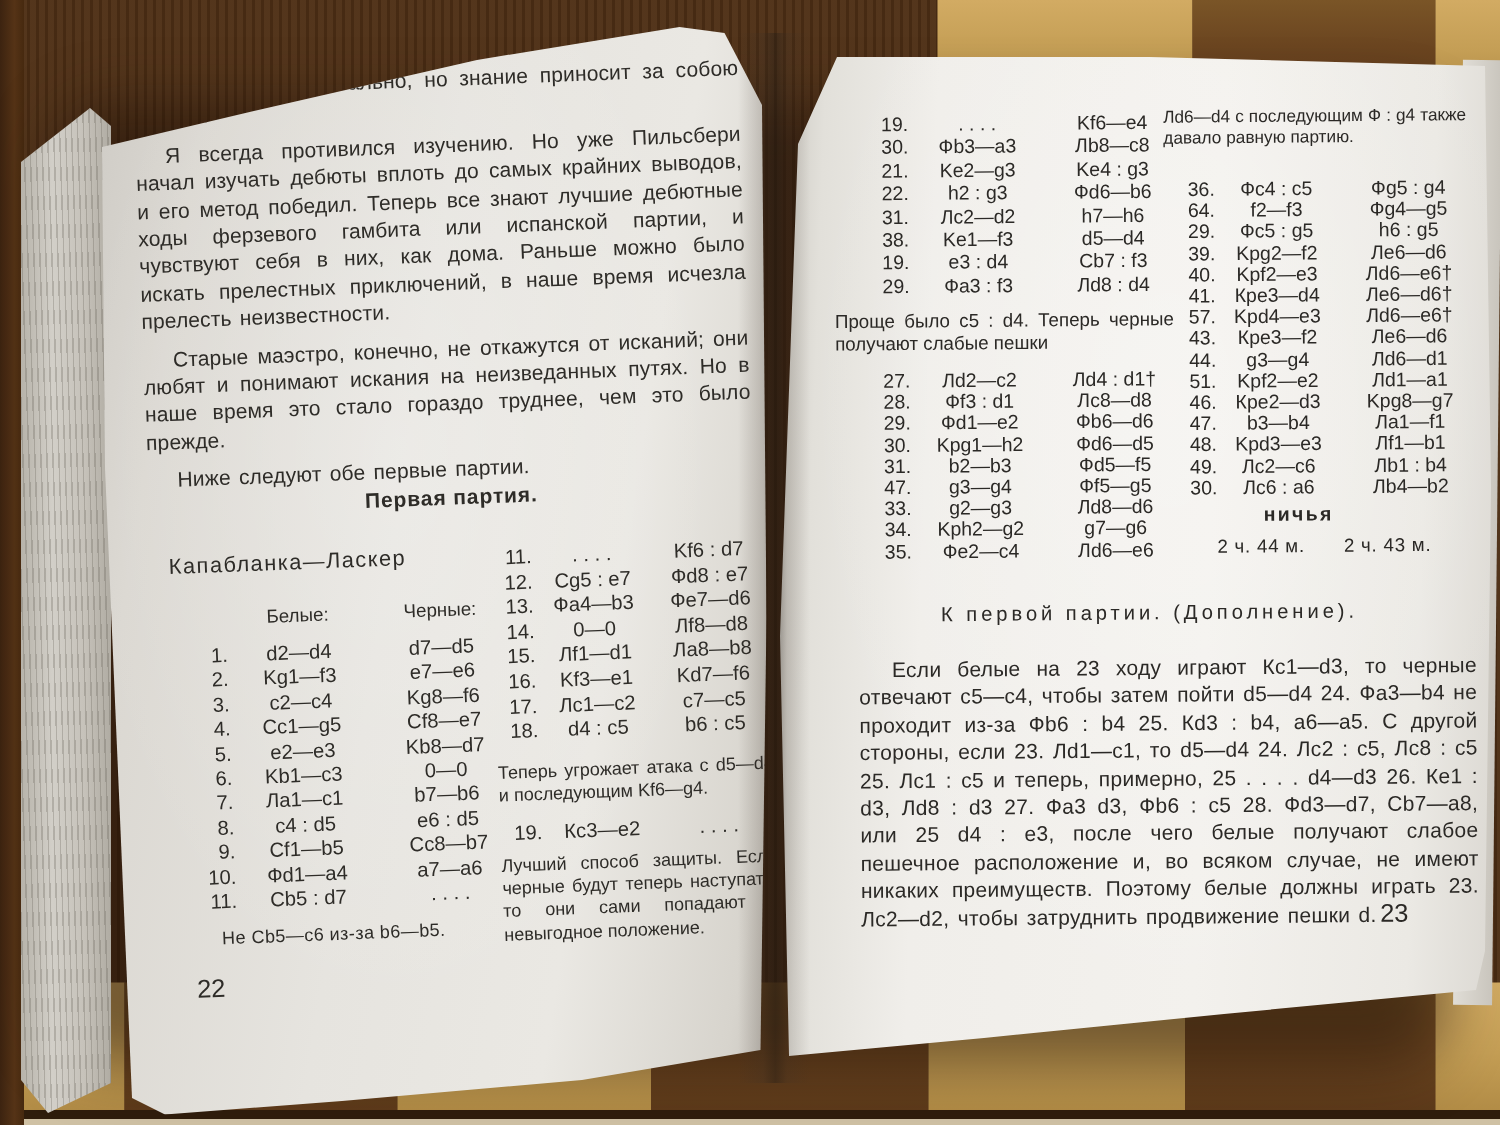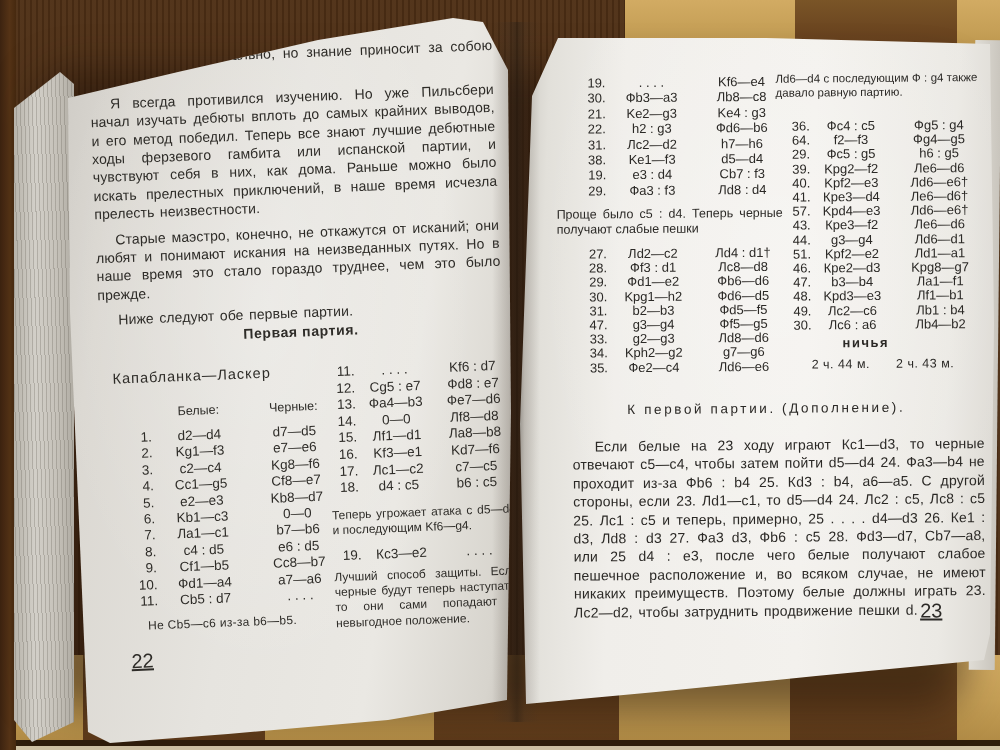--- a/index.html
+++ b/index.html
@@ -70,21 +70,21 @@
 
   .colB{position:absolute;left:268px;top:0;width:186px;}
   .mvlist-b{position:absolute;left:0;top:354px;line-height:16.6px;width:186px;}
   .mvlist-b .mn{width:30px;} .mvlist-b .mw{width:80px;} .mvlist-b .mb{width:76px;}
   .note-threat{position:absolute;left:2px;top:498px;width:184px;font-size:12px;line-height:15px;text-align:justify;}
   .mvlist-19{position:absolute;left:0;top:538px;line-height:16px;width:186px;}
   .mvlist-19 .mn{width:30px;} .mvlist-19 .mw{width:80px;} .mvlist-19 .mb{width:76px;}
   .note-defense{position:absolute;left:2px;top:560px;width:184px;font-size:12px;line-height:15.2px;text-align:justify;}
 
   .footnote{position:absolute;left:82px;top:601px;font-size:12px;letter-spacing:.3px;}
-  .pagenum{font-size:20px;text-decoration:underline;}
+  .pagenum{font-size:17px;}
   .pn-left{position:absolute;left:64px;top:632px;}
 
   
   .ra1{position:absolute;left:56px;top:50px;line-height:15.4px;width:216px;font-size:13px;}
   .ra1 .mn{width:36px;} .ra1 .mw{width:92px;} .ra1 .mb{width:88px;}
   .note-simpler{position:absolute;left:42px;top:182px;width:226px;font-size:12.5px;line-height:15px;text-align:justify;}
   .ra2{position:absolute;left:56px;top:222px;line-height:14.2px;width:216px;font-size:13px;}
   .ra2 .mn{width:36px;} .ra2 .mw{width:92px;} .ra2 .mb{width:88px;}
 
   .rb-note{position:absolute;left:262px;top:48px;width:202px;font-size:11.5px;line-height:14px;text-align:justify;}

